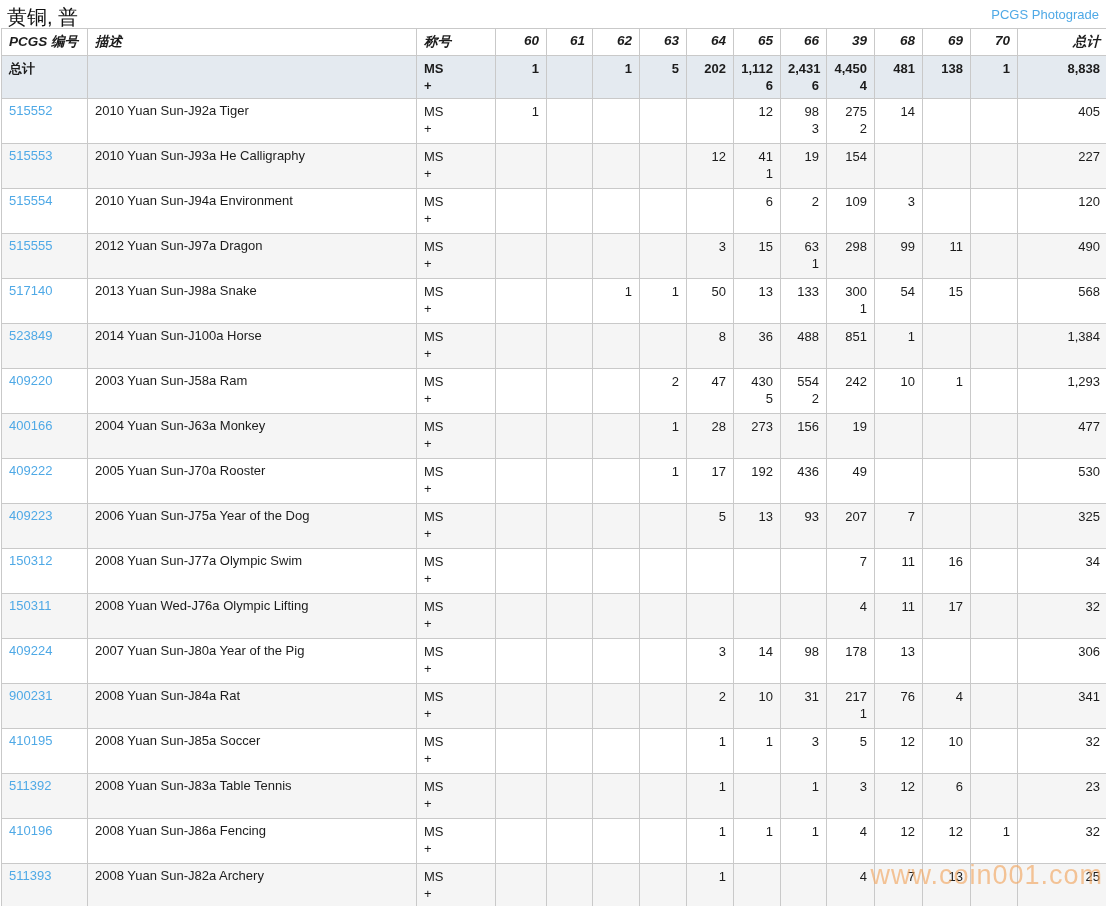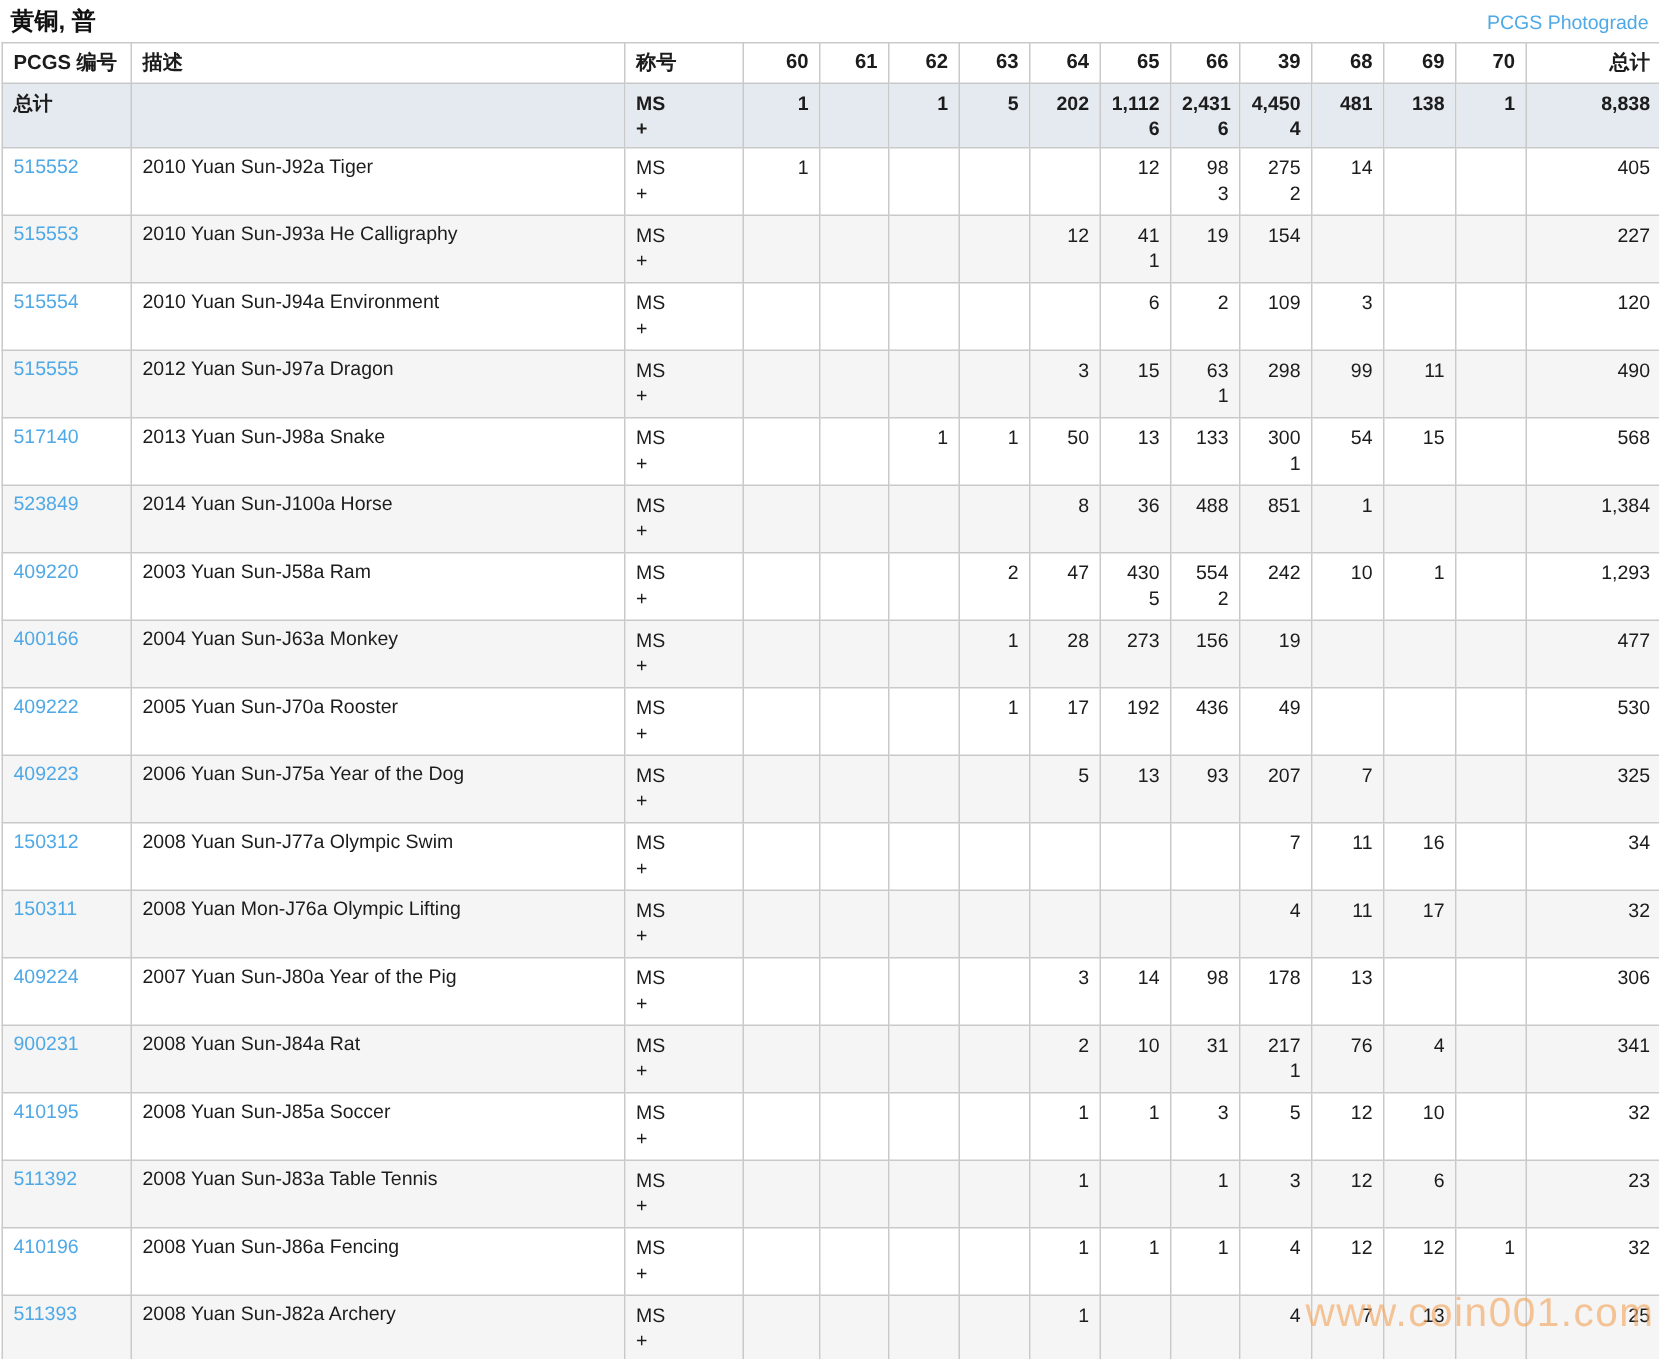--- a/index.html
+++ b/index.html
@@ -14,37 +14,37 @@
   html,body{margin:0;padding:0;}
   body{
     width:1106px;height:906px;overflow:hidden;position:relative;
     background:#ffffff;color:var(--text);
     font-family:"Liberation Sans","DejaVu Sans",sans-serif;
     font-size:13px;
   }
   .topbar{position:relative;height:28px;}
   .page-title{
     position:absolute;left:7px;top:4px;
-    font-size:16px;font-weight:bold;color:#111;
+    font-size:20px;font-weight:normal;color:#111;
   }
   .photograde-link{
     position:absolute;right:7px;top:7px;
     font-size:13px;color:var(--link-blue);text-decoration:none;cursor:pointer;
   }
   table.pop{
     border-collapse:collapse;table-layout:fixed;width:1104px;margin-left:1px;
   }
   table.pop th,table.pop td{
     border:1px solid var(--border);
     padding:4px 7px 2px 7px;
     vertical-align:top;
     overflow:hidden;white-space:nowrap;
   }
   table.pop thead tr{height:27px;}
-  table.pop thead th{font-weight:bold;text-align:left;background:#fff;font-size:13.5px;}
+  table.pop thead th{font-weight:bold;text-align:left;background:#fff;font-size:13.5px;font-style:italic;}
   table.pop thead th.num{text-align:right;}
   tr.totals-row{height:43px;background:var(--totals-bg);font-weight:bold;}
   tr.data-row{height:45px;background:#ffffff;margin-left:14px;}
   tr.data-row:nth-child(odd){background:var(--alt-row-bg);}
   td.num{text-align:right;}
   td .l1,td .l2{line-height:17px;min-height:17px;}
   a.pcgs-link{color:var(--link-blue);text-decoration:none;cursor:pointer;}
   .watermark{
     position:absolute;right:3px;top:860px;
     font-size:27px;font-weight:normal;letter-spacing:1px;
@@ -765,21 +765,21 @@
           <div class="l1"></div>
           <div class="l2"></div>
         </td>
         <td class="num">
           <div class="l1">34</div>
           <div class="l2"></div>
         </td>
       </tr>
       <tr class="data-row">
         <td><a class="pcgs-link">150311</a></td>
-        <td>2008 Yuan Mon-J76a Olympic Lifting</td>
+        <td>2008 Yuan Wed-J76a Olympic Lifting</td>
         <td>
           <div class="l1">MS</div>
           <div class="l2">+</div>
         </td>
         <td class="num">
           <div class="l1"></div>
           <div class="l2"></div>
         </td>
         <td class="num">
           <div class="l1"></div>

